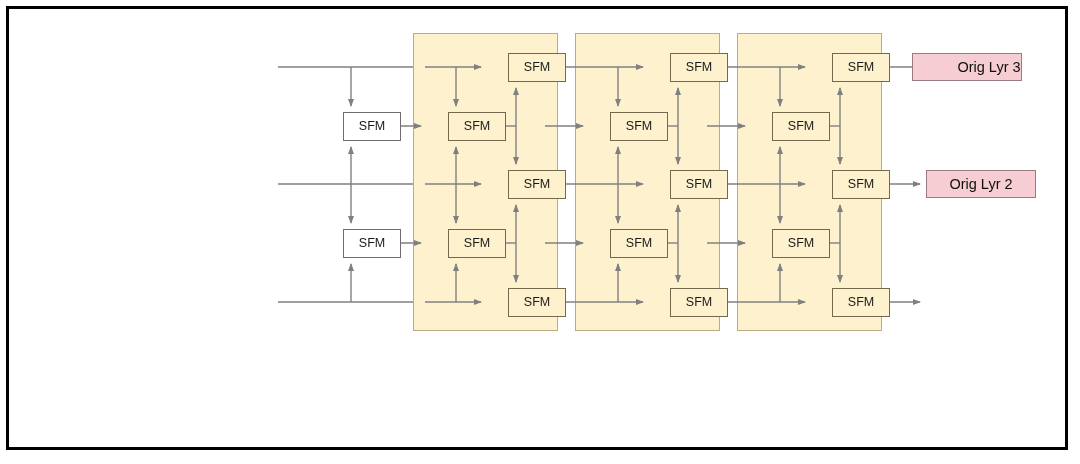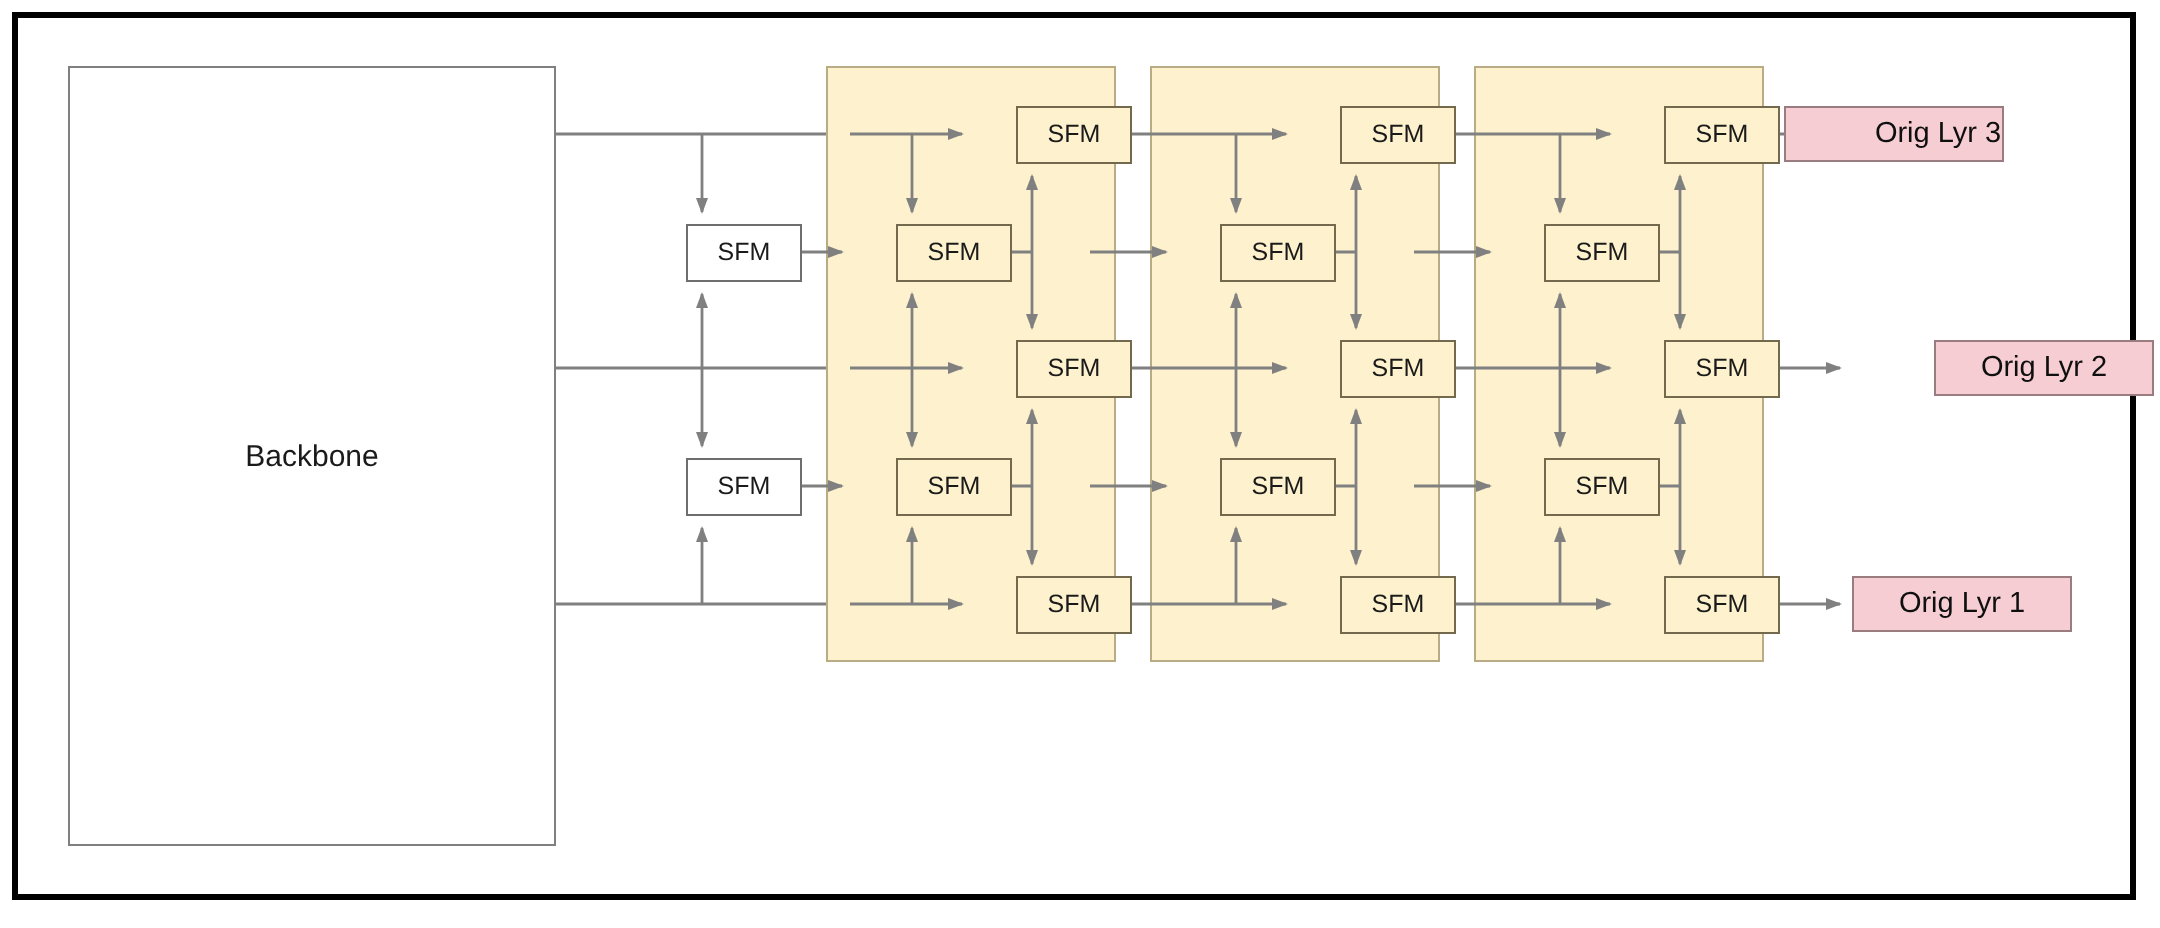--- a/index.html
+++ b/index.html
@@ -96,23 +96,20 @@
       </marker>
     </defs>
     <g stroke="#808080" stroke-width="1.4" fill="none">
 
       <line x1="278" y1="67" x2="425" y2="67" marker-end="url(#arrow)"></line>
       <line x1="278" y1="184" x2="425" y2="184" marker-end="url(#arrow)"></line>
       <line x1="278" y1="302" x2="425" y2="302" marker-end="url(#arrow)"></line>
     </g>
   </svg>
 
-  <div class="node backbone">
-    <span>Backbone</span>
-  </div>
 
   <div class="panel" style="left:413px; top:33px; width:145px; height:298px;"></div>
   <div class="panel" style="left:575px; top:33px; width:145px; height:298px;"></div>
   <div class="panel" style="left:737px; top:33px; width:145px; height:298px;"></div>
 
   <svg class="wires" viewBox="0 0 1080 464" xmlns="http://www.w3.org/2000/svg">
     <defs>
       <marker id="arrow2" markerWidth="8" markerHeight="8" refX="7" refY="3" orient="auto" markerUnits="userSpaceOnUse">
         <path d="M0,0 L8,3 L0,6 z" fill="#808080"></path>
       </marker>
@@ -235,22 +232,19 @@
   <div class="node sfm on-yellow" style="left:811px; top:53px;">
     <span>SFM</span>
   </div>
   <div class="node sfm on-yellow" style="left:811px; top:170px;">
     <span>SFM</span>
   </div>
   <div class="node sfm on-yellow" style="left:811px; top:288px;">
     <span>SFM</span>
   </div>
 
-  <div class="node orig" style="left:892px; top:53px;padding-left:44px;">
+  <div class="node orig" style="left:912px; top:53px;padding-left:44px;">
     <span>Orig Lyr 3</span>
   </div>
-  <div class="node orig" style="left:926px; top:170px;margin-left:41px;">
+  <div class="node orig" style="left:926px; top:170px;">
     <span>Orig Lyr 2</span>
   </div>
-  <div class="node orig" style="left:926px; top:288px;">
-    <span>Orig Lyr 1</span>
-  </div>
 </div>
 
 </body></html>

